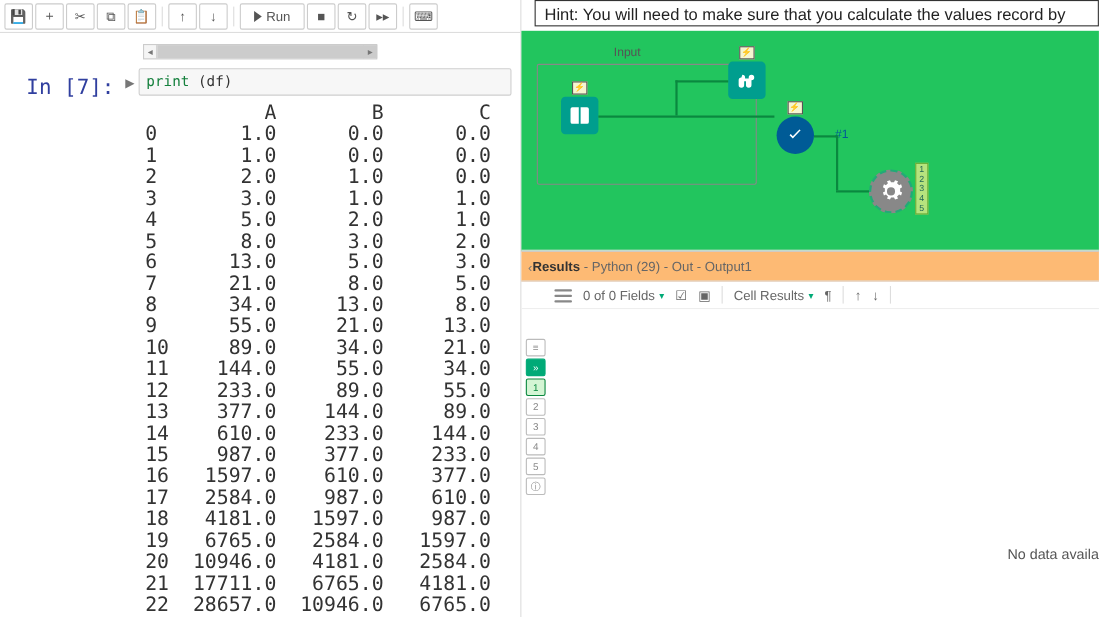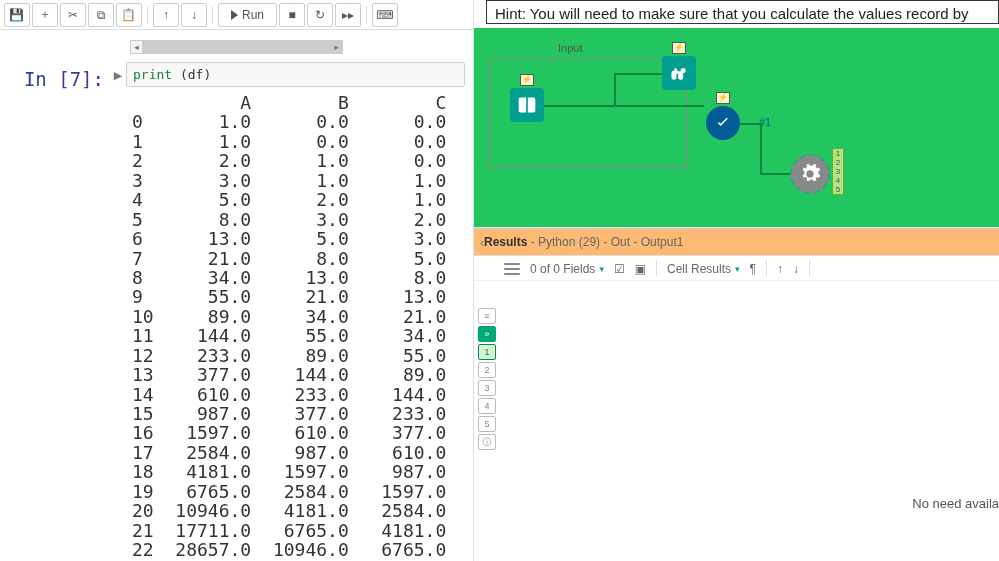--- a/index.html
+++ b/index.html
@@ -225,15 +225,15 @@
       <div class="side-tab">≡</div>
       <div class="side-tab" style="background:#0a7;color:#fff;border-color:#0a7;">»</div>
       <div class="side-tab active">1</div>
       <div class="side-tab">2</div>
       <div class="side-tab">3</div>
       <div class="side-tab">4</div>
       <div class="side-tab">5</div>
       <div class="side-tab">ⓘ</div>
     </div>
 
-    <div class="nodata">No need availa</div>
+    <div class="nodata">No data availa</div>
   </div>
 </div>
 
 </body></html>

